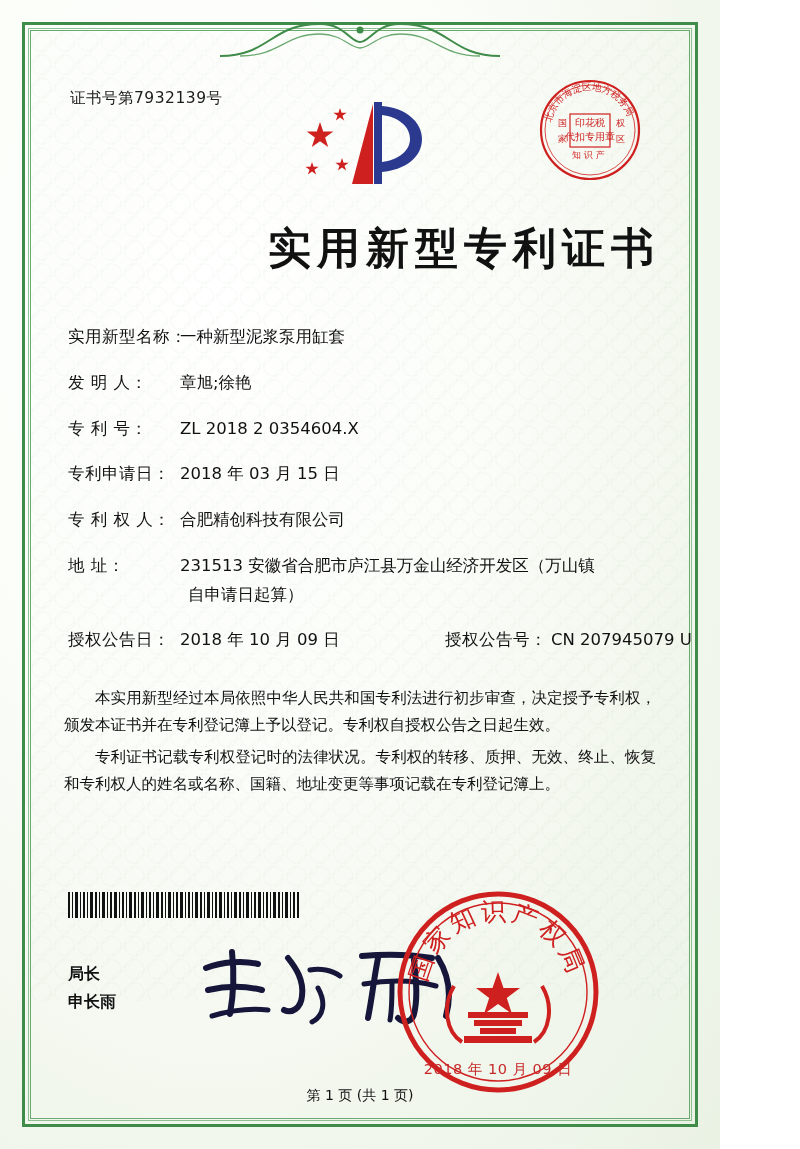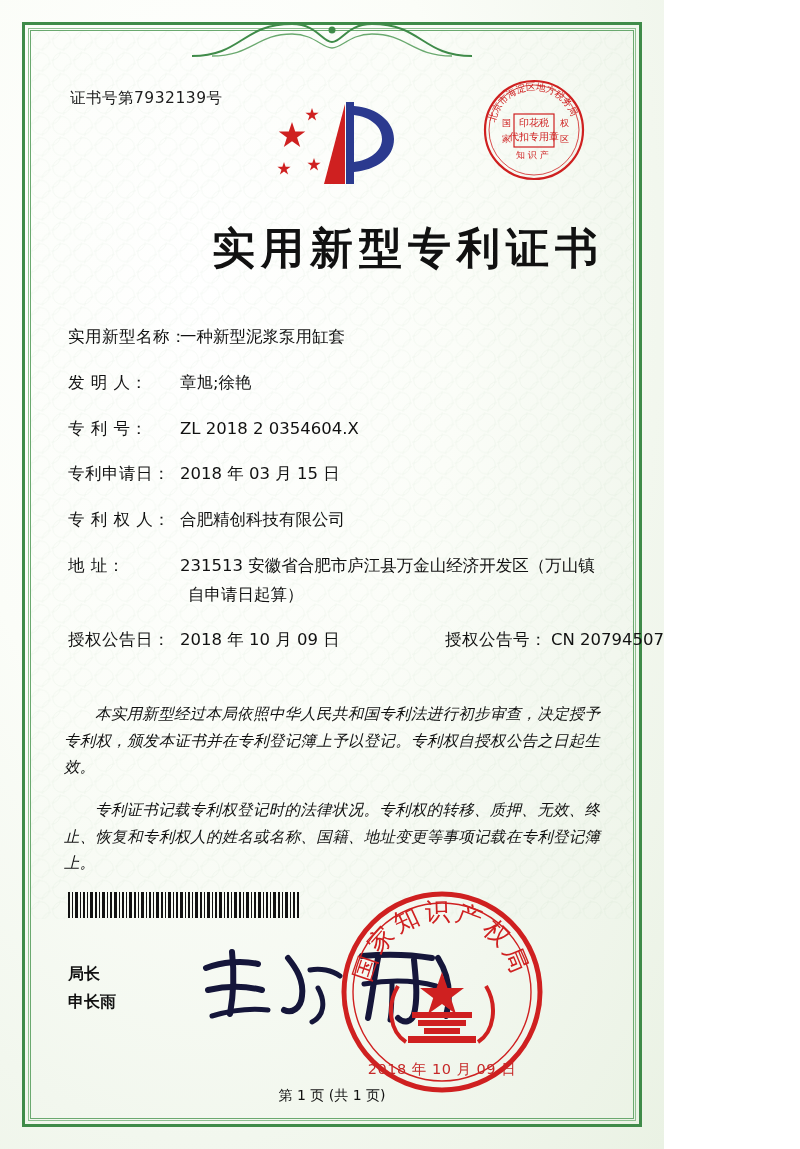--- a/index.html
+++ b/index.html
@@ -9,21 +9,21 @@
   body {
     width: 800px;
     height: 1149px;
     background: #ffffff;
     font-family: "DejaVu Sans", "Liberation Sans", sans-serif;
     overflow: hidden;
   }
 
   .page {
     position: relative;
-    width: 664px;
+    width: 720px;
     height: 1149px;
     background:
       radial-gradient(ellipse at 30% 25%, #ffffff 0%, #fbfdf8 40%, #f2f7ee 70%, #eaf2e4 100%),
       linear-gradient(160deg, #ffffff 0%, #f6faf3 55%, #eef5e9 100%);
     overflow: hidden;
   }
 
   
   .border-outer {
     position: absolute;
@@ -161,22 +161,21 @@
     left: 4px;
     right: 4px;
     top: 625px;
     font-size: 15.5px;
     line-height: 1.72;
     color: #111;
     text-align: justify;
   }
   .para {
     text-indent: 2em;
-    margin: 16px 0 6px 0;
-    font-style: italic;
+    margin: 0 0 6px 0;
   }
 
   
   .barcode {
     position: absolute;
     left: 8px;
     top: 832px;
     width: 232px;
     height: 26px;
   }

